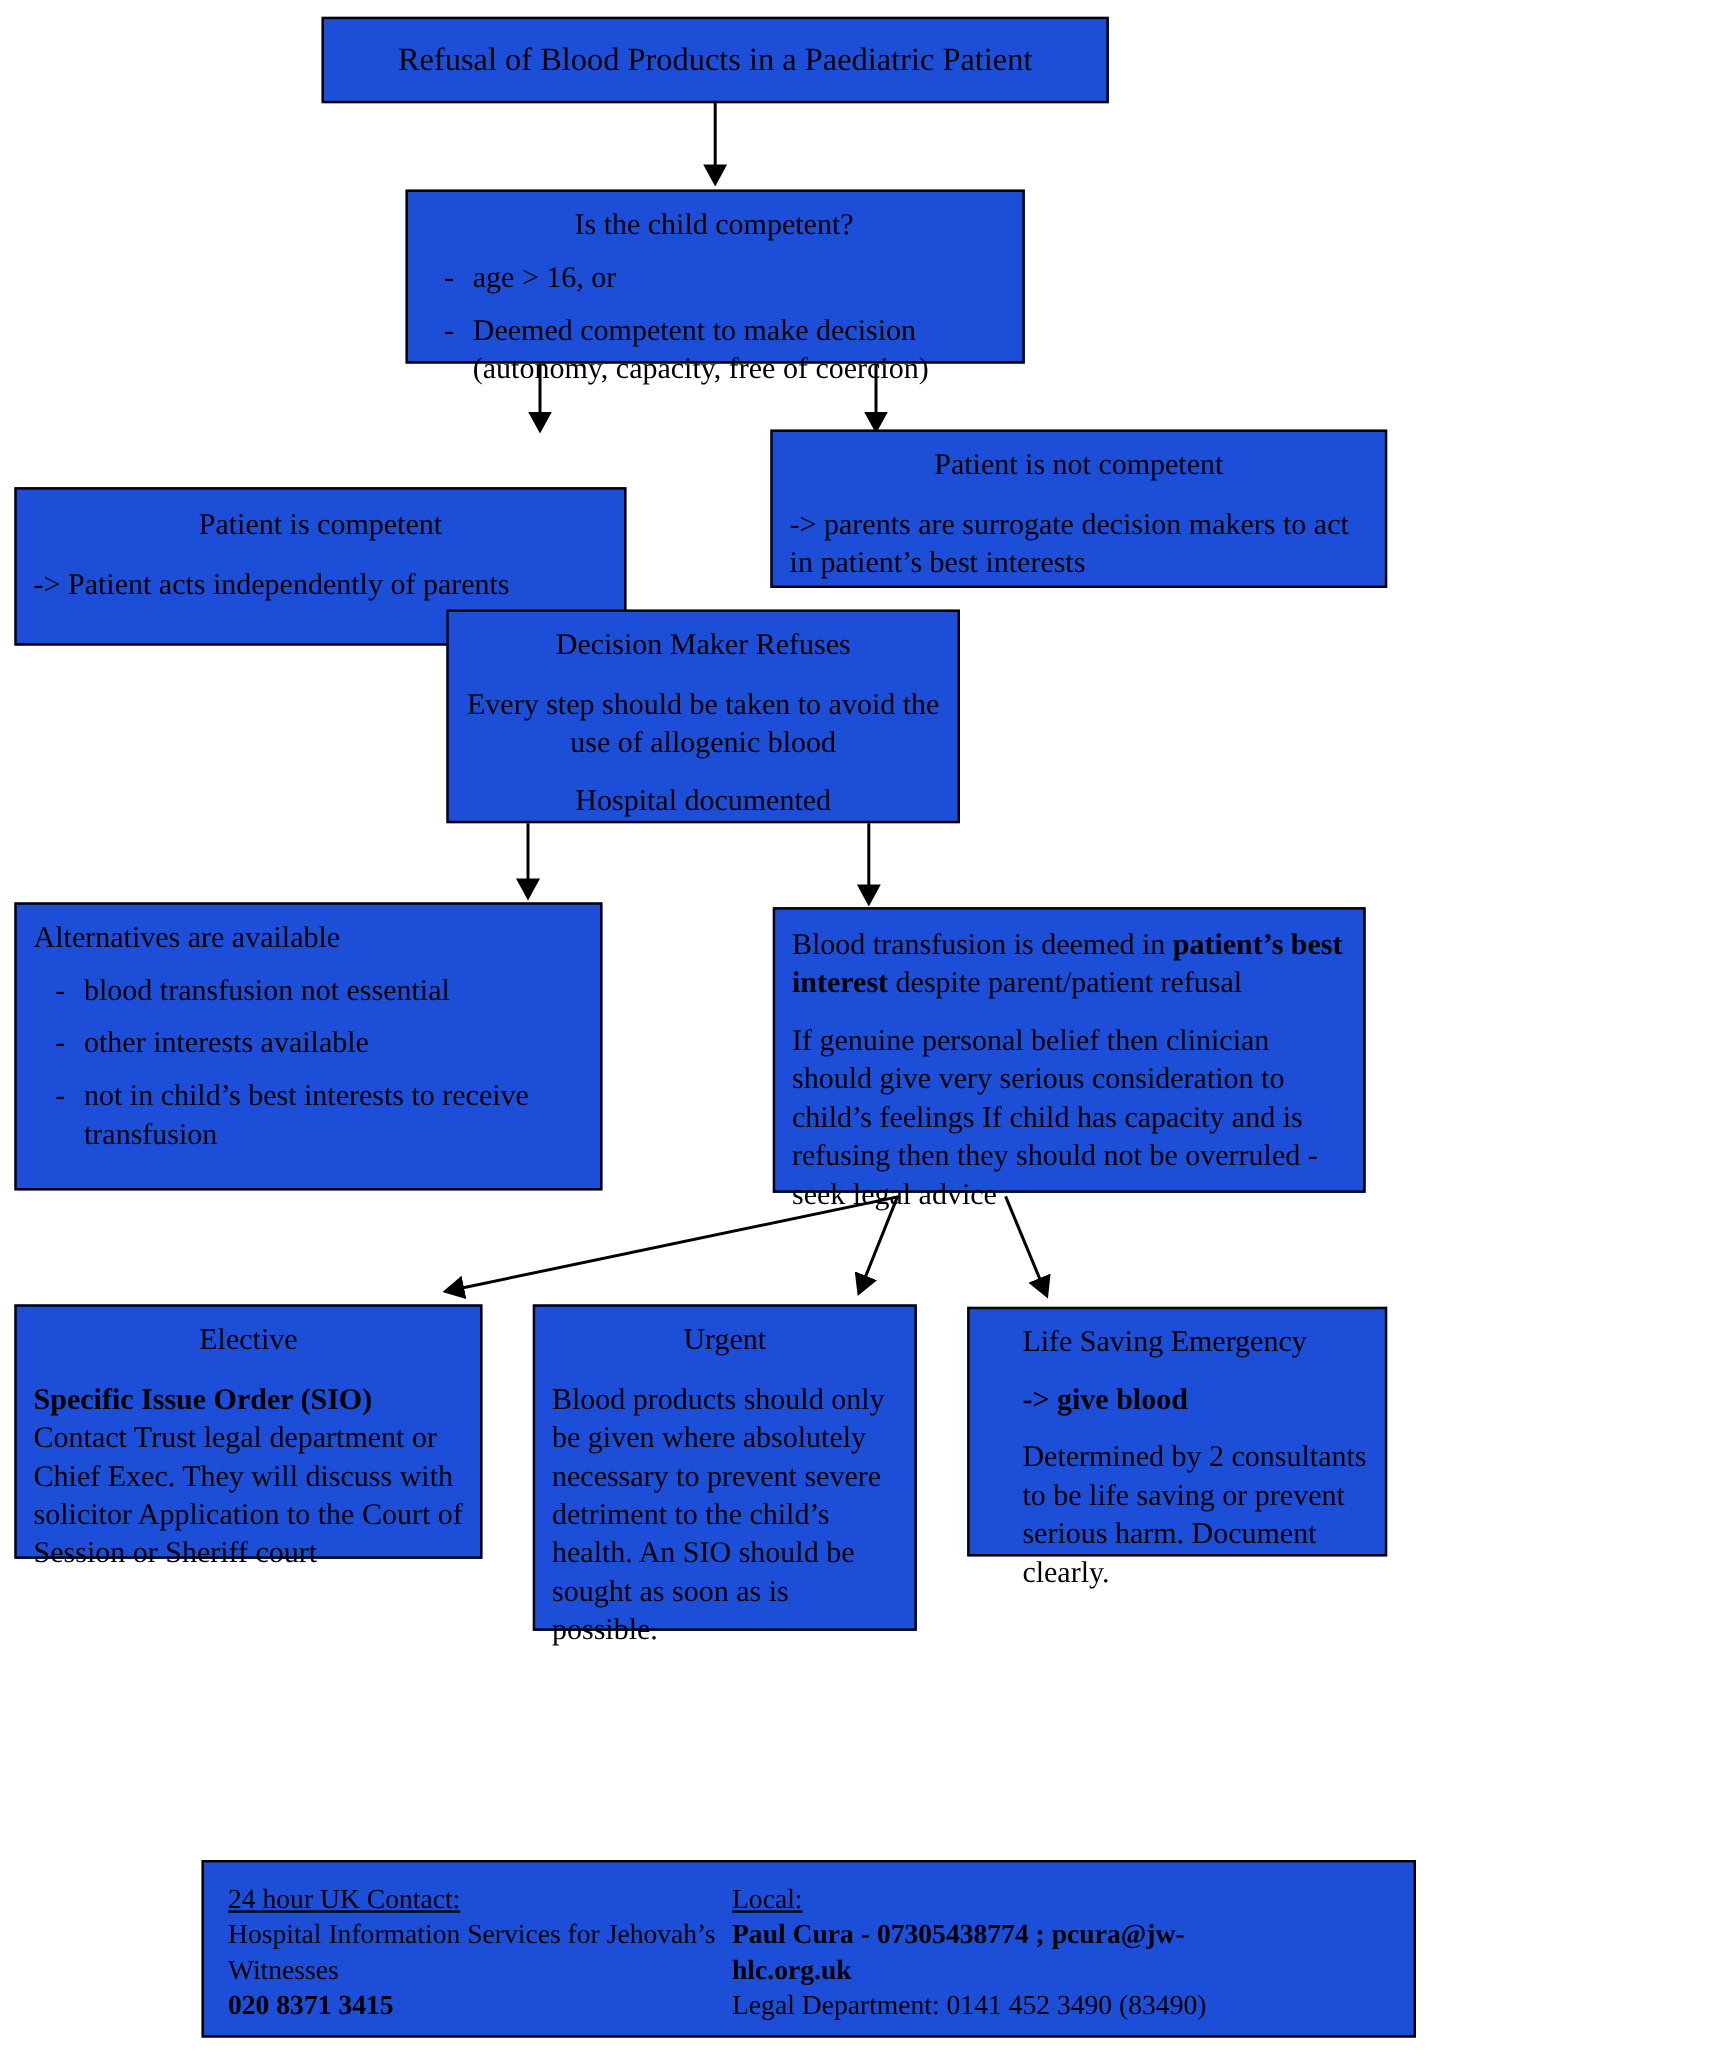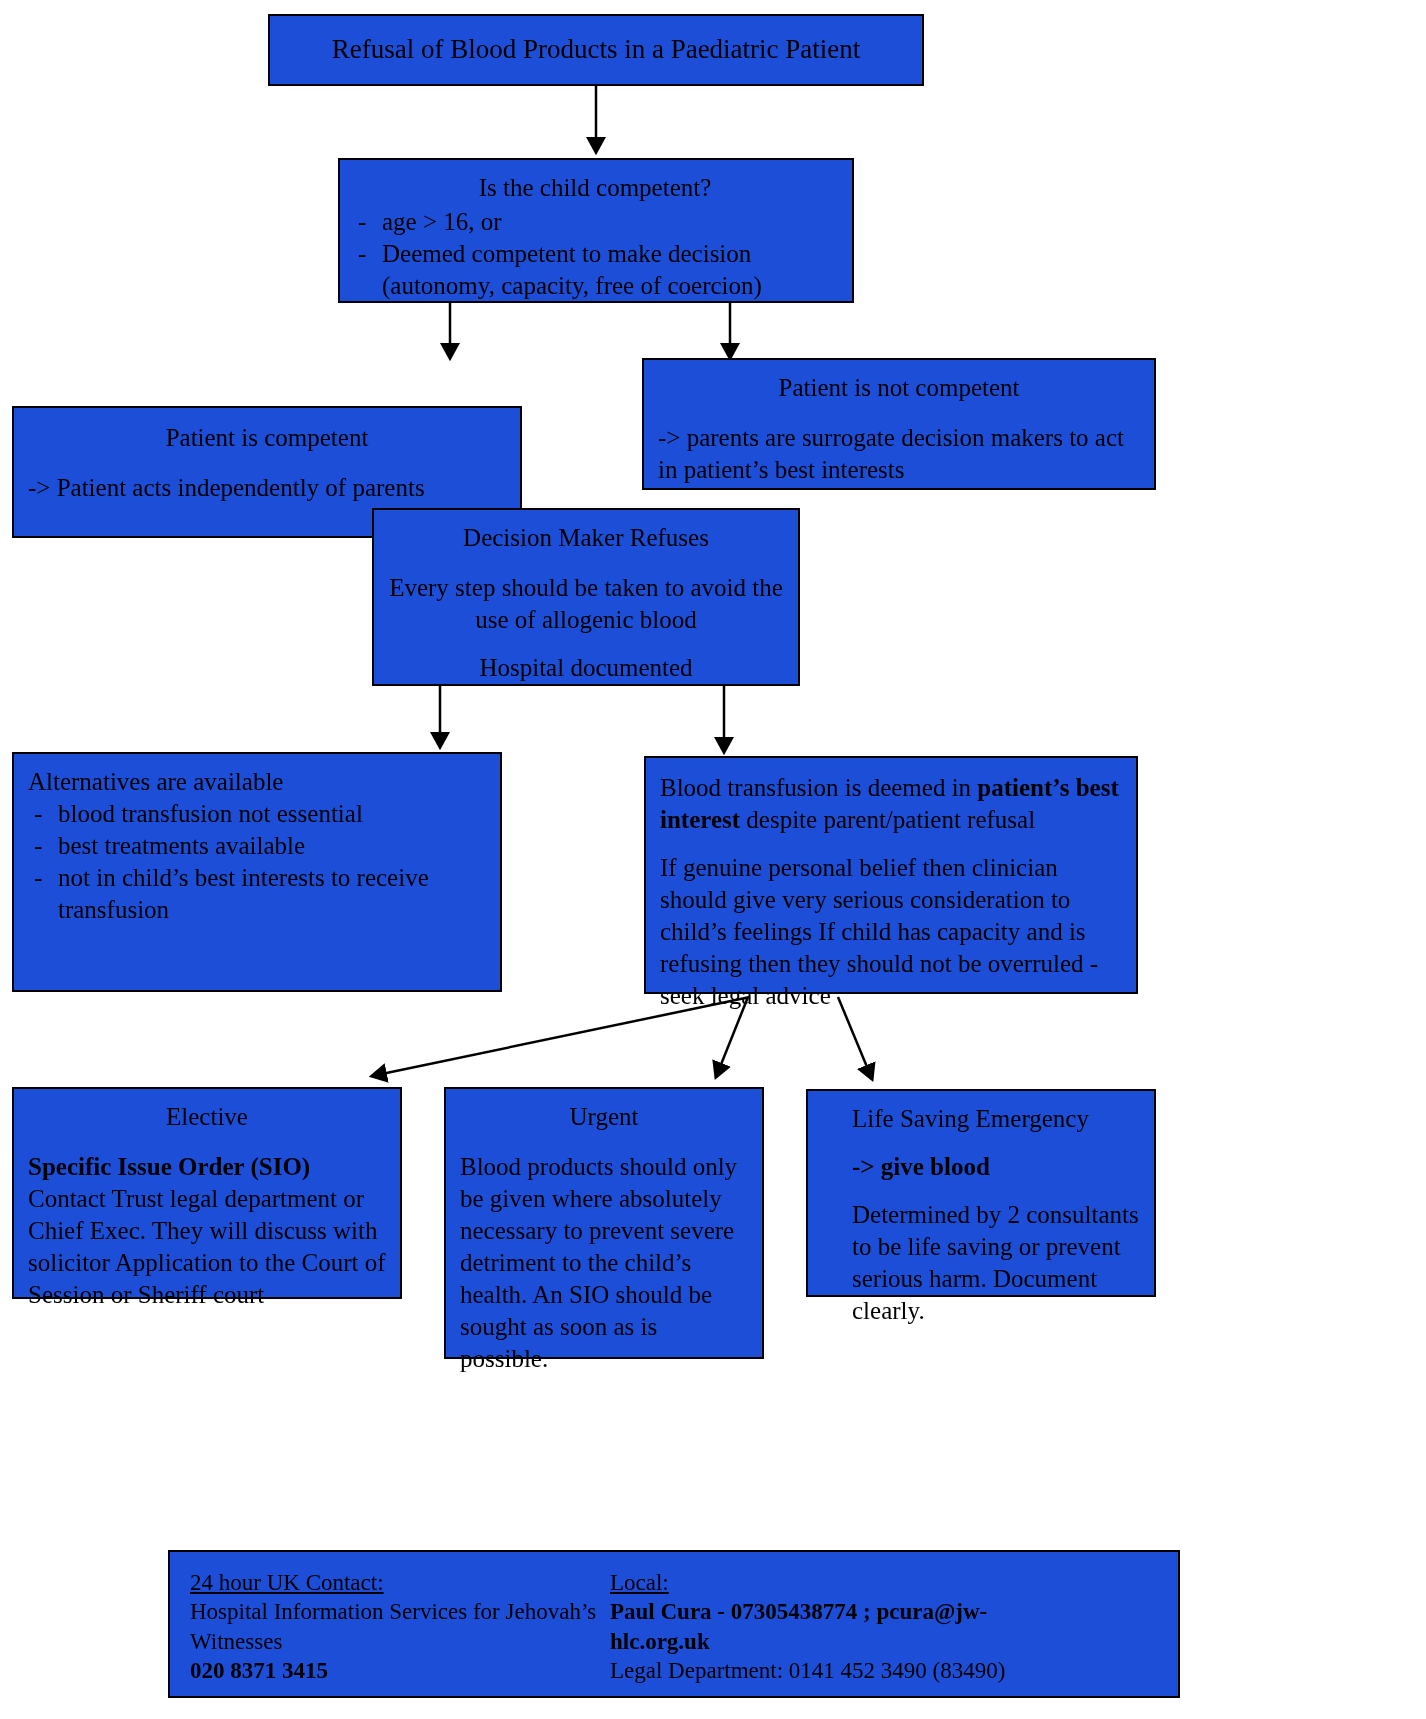--- a/index.html
+++ b/index.html
@@ -46,21 +46,21 @@
   .bullets {
     display: block;
     margin: 0;
     padding: 0;
     list-style: none;
   }
   .bullets li {
     display: block;
     position: relative;
     padding-left: 30px;
-    margin: 0;
+    margin: 12px;
   }
   .bullets li::before {
     content: "-";
     position: absolute;
     left: 6px;
     top: 0;
   }
   b, .b { font-weight: bold; }
   .u { text-decoration: underline; }
 
@@ -133,21 +133,21 @@
     <span class="gap"></span>
     <span class="para center">Every step should be taken to avoid the use of allogenic blood</span>
     <span class="gap"></span>
     <span class="para center">Hospital documented</span>
   </div>
 
   <div class="node" style="left:12px; top:752px; width:490px; height:240px; padding-top:12px;">
     <span class="para">Alternatives are available</span>
     <ul class="bullets">
       <li>blood transfusion not essential</li>
-      <li>best treatments available</li>
+      <li>other interests available</li>
       <li>not in child’s best interests to receive transfusion</li>
     </ul>
   </div>
 
   <div class="node" style="left:644px; top:756px; width:494px; height:238px; padding-top:14px;">
     <span class="para">
       <span>Blood transfusion is deemed in </span><b>patient’s best interest</b><span> despite parent/patient refusal</span>
     </span>
     <span class="gap"></span>
     <span class="para">If genuine personal belief then clinician should give very serious consideration to child’s feelings If child has capacity and is refusing then they should not be overruled - seek legal advice</span>

